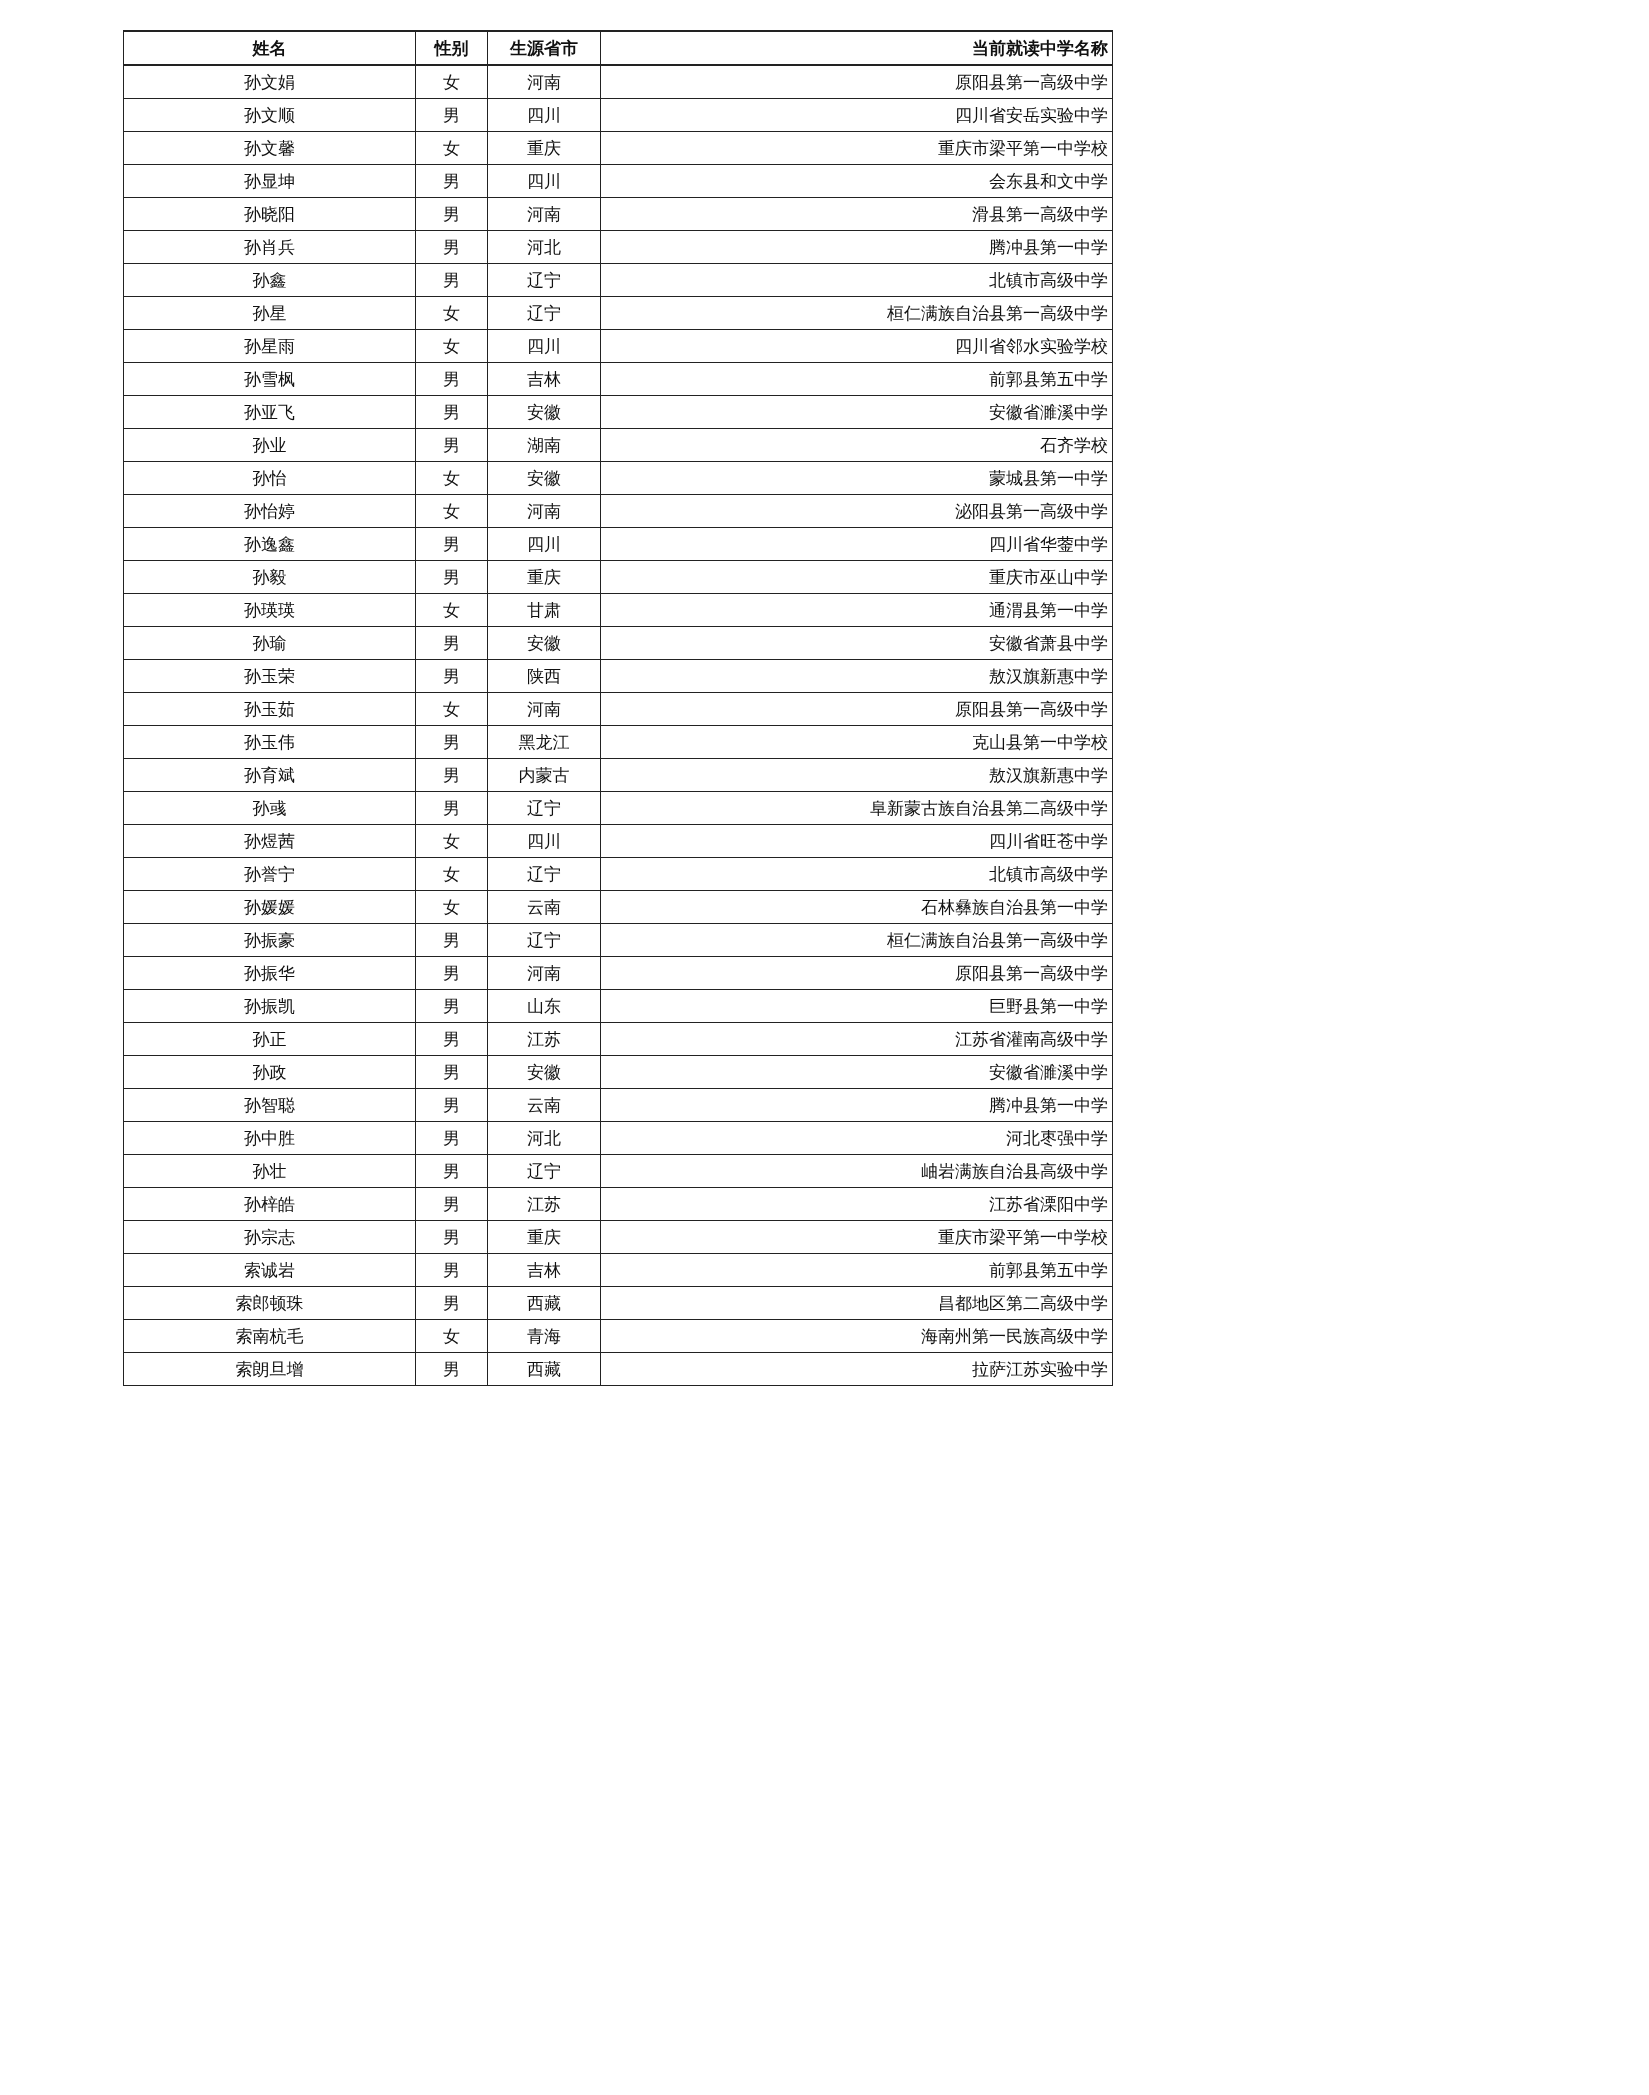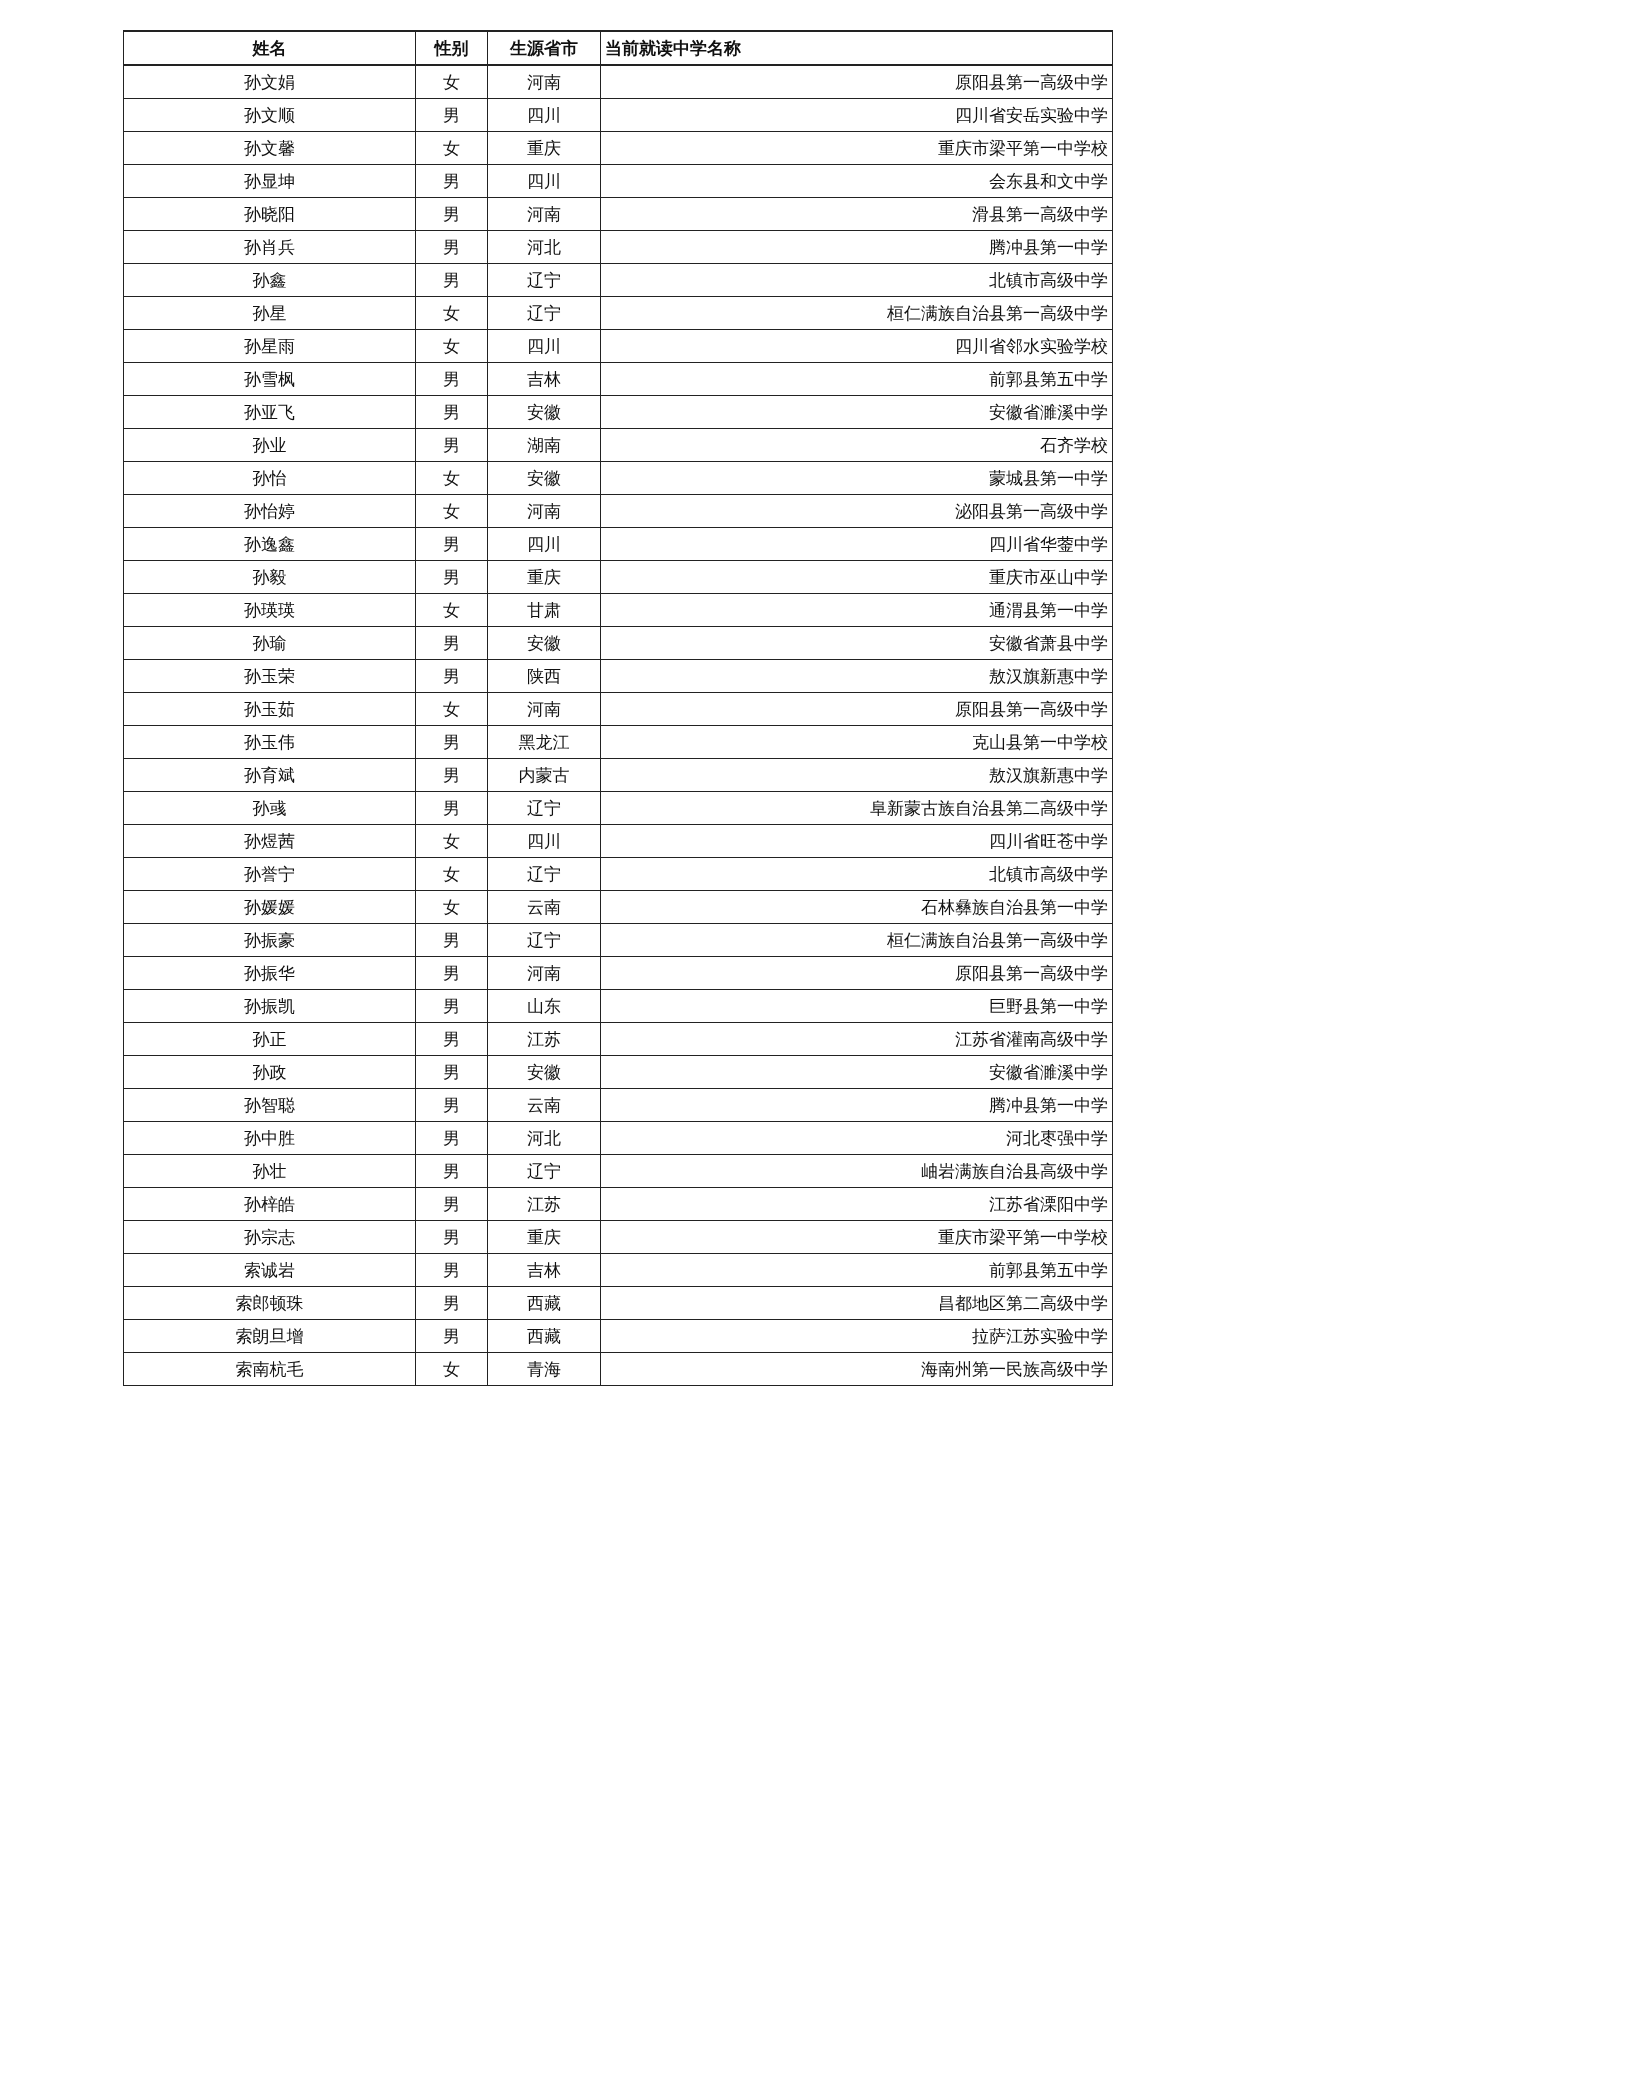--- a/index.html
+++ b/index.html
@@ -34,21 +34,21 @@
     white-space: nowrap;
   }
   table.roster thead th {
     font-weight: bold;
     text-align: center;
     border-top: 2px solid #222222;
     border-bottom: 2px solid #222222;
     background: #ffffff;
   }
   table.roster thead th.h3 {
-    text-align: left;
+    text-align: right;
   }
   td.col0, td.col1, td.col2 {
     text-align: center;
   }
   td.col3 {
     text-align: right;
     padding-left: 12px;
   }
   col.c0 { width: 292px; }
   col.c1 { width: 72px; }
@@ -297,26 +297,26 @@
           <td class="col2">吉林</td>
           <td class="col3">前郭县第五中学</td>
         </tr>
         <tr>
           <td class="col0">索郎顿珠</td>
           <td class="col1">男</td>
           <td class="col2">西藏</td>
           <td class="col3">昌都地区第二高级中学</td>
         </tr>
         <tr>
+          <td class="col0">索南杭毛</td>
+          <td class="col1">女</td>
+          <td class="col2">青海</td>
+          <td class="col3">海南州第一民族高级中学</td>
+        </tr>
+        <tr>
           <td class="col0">索朗旦增</td>
           <td class="col1">男</td>
           <td class="col2">西藏</td>
           <td class="col3">拉萨江苏实验中学</td>
-        </tr>
-        <tr>
-          <td class="col0">索南杭毛</td>
-          <td class="col1">女</td>
-          <td class="col2">青海</td>
-          <td class="col3">海南州第一民族高级中学</td>
         </tr>
       </tbody>
   </table>
 </div>
 
 </body></html>

